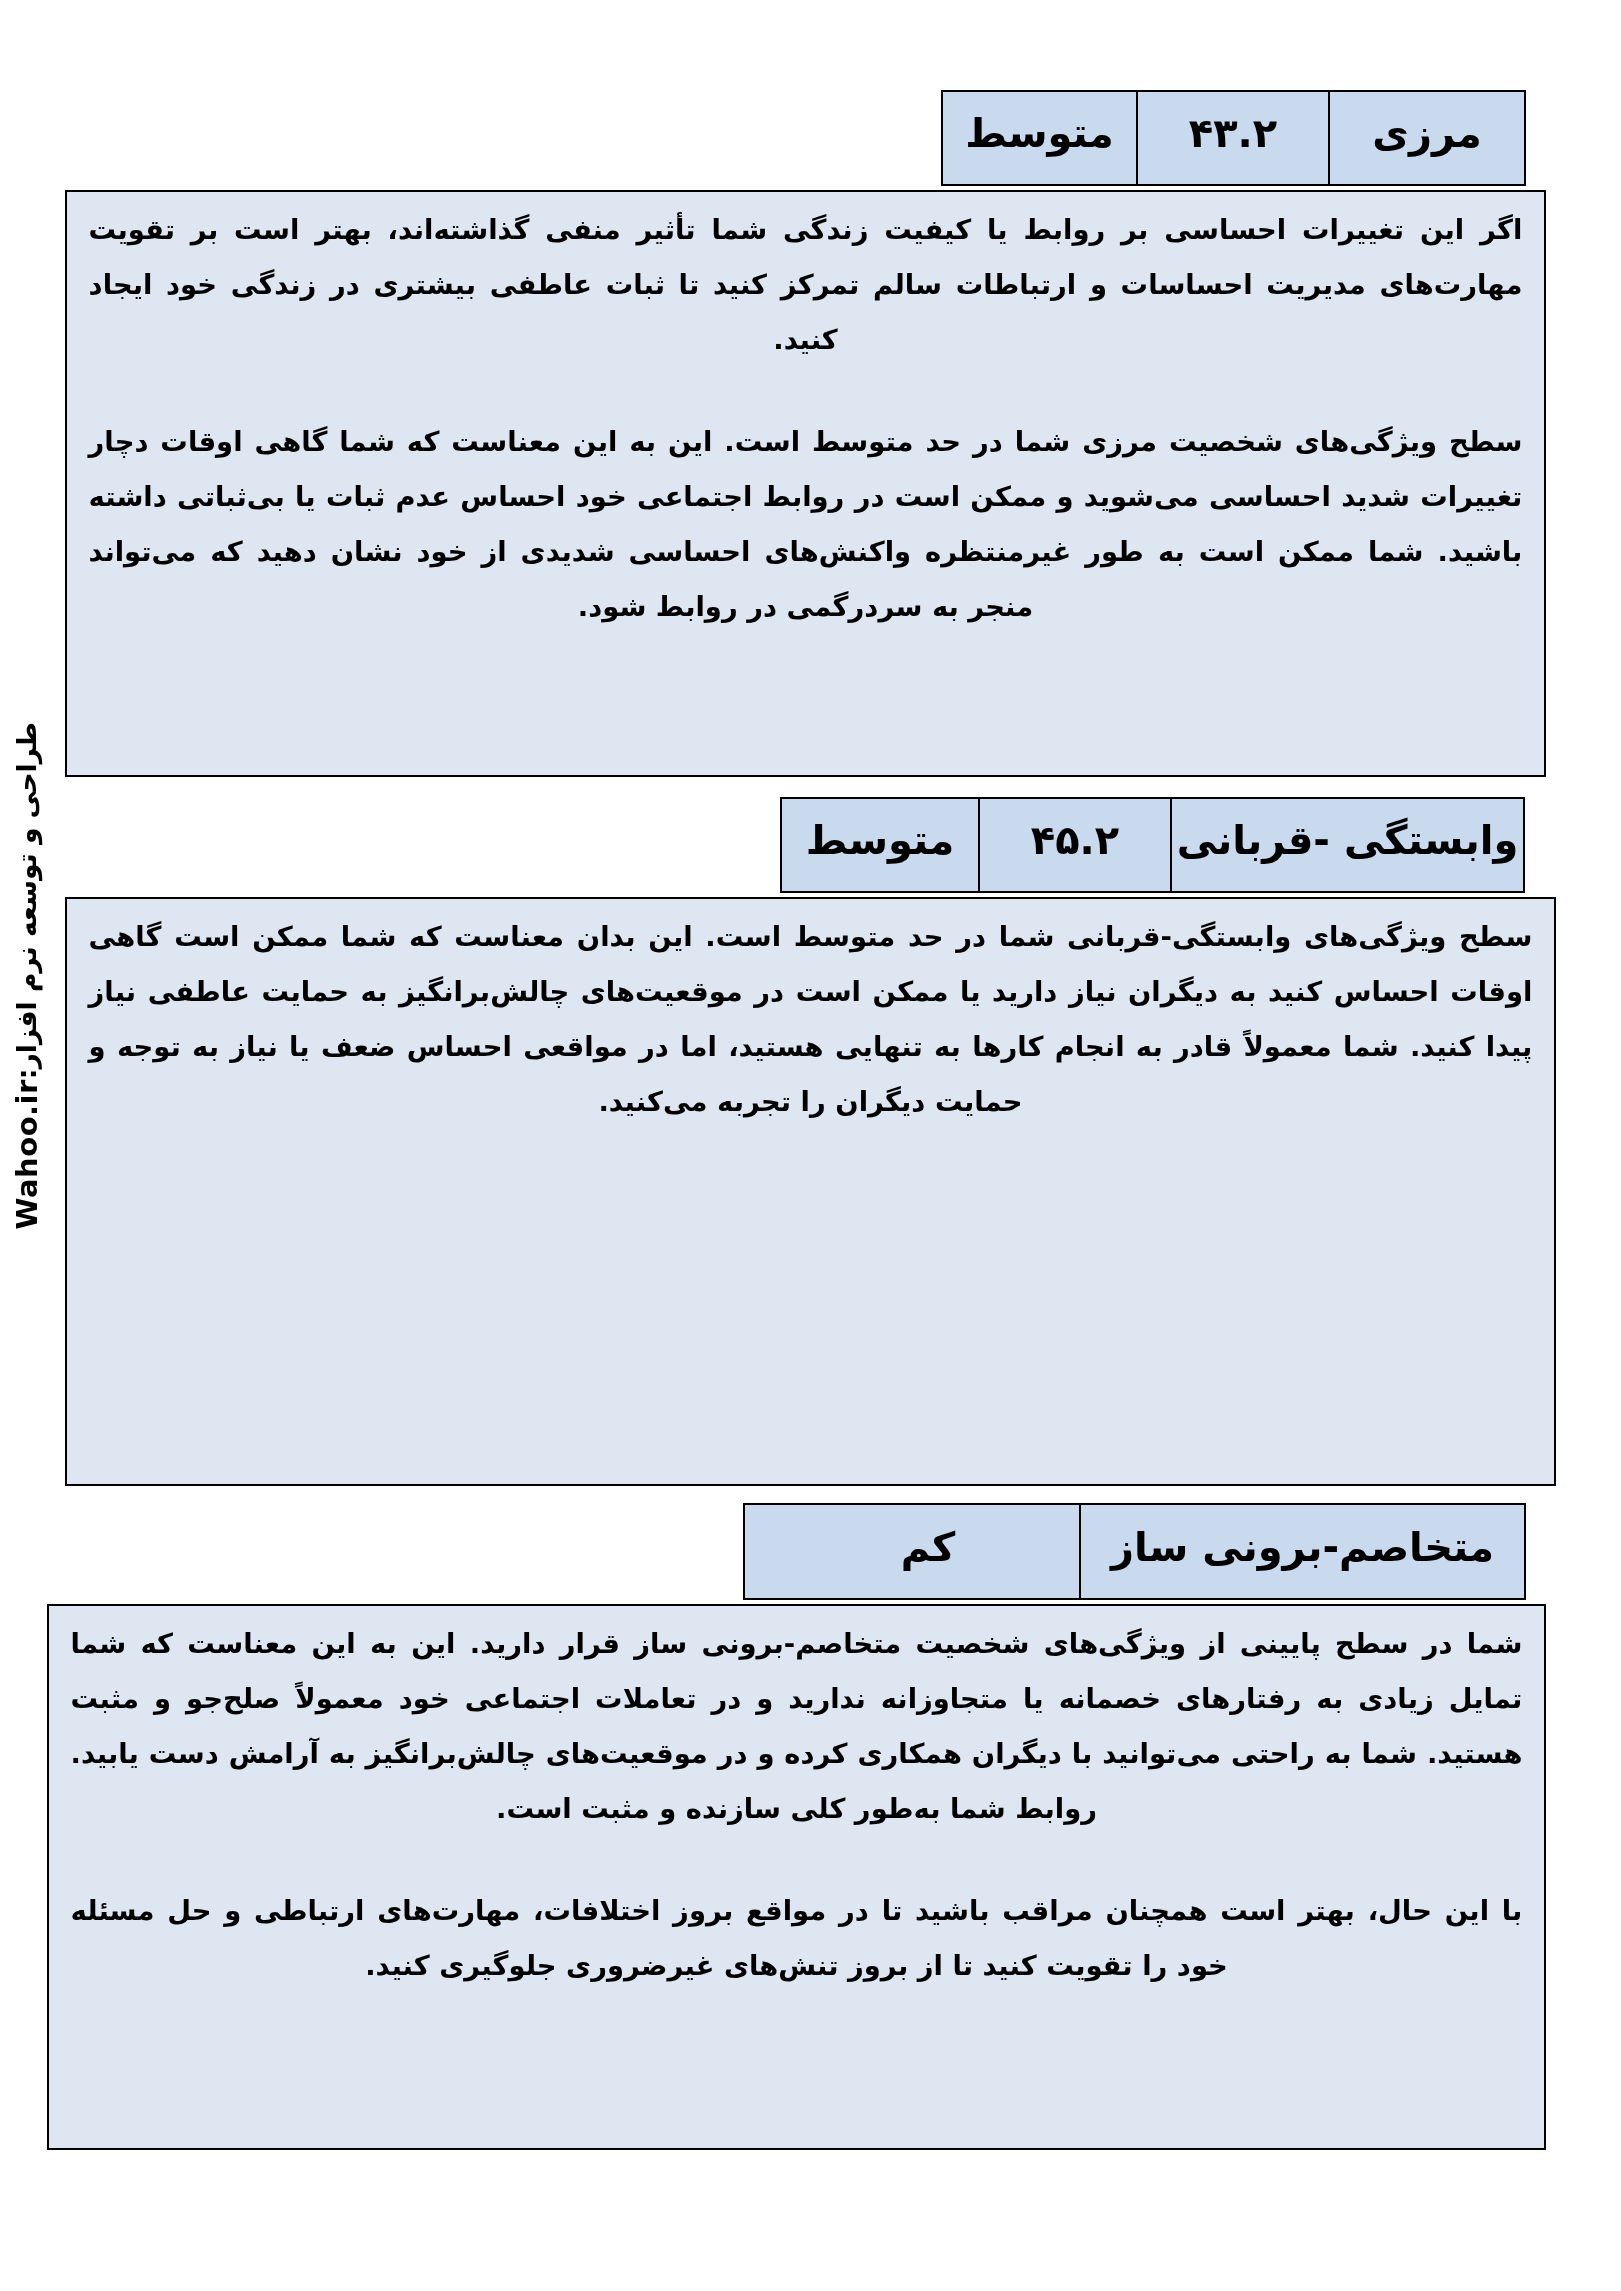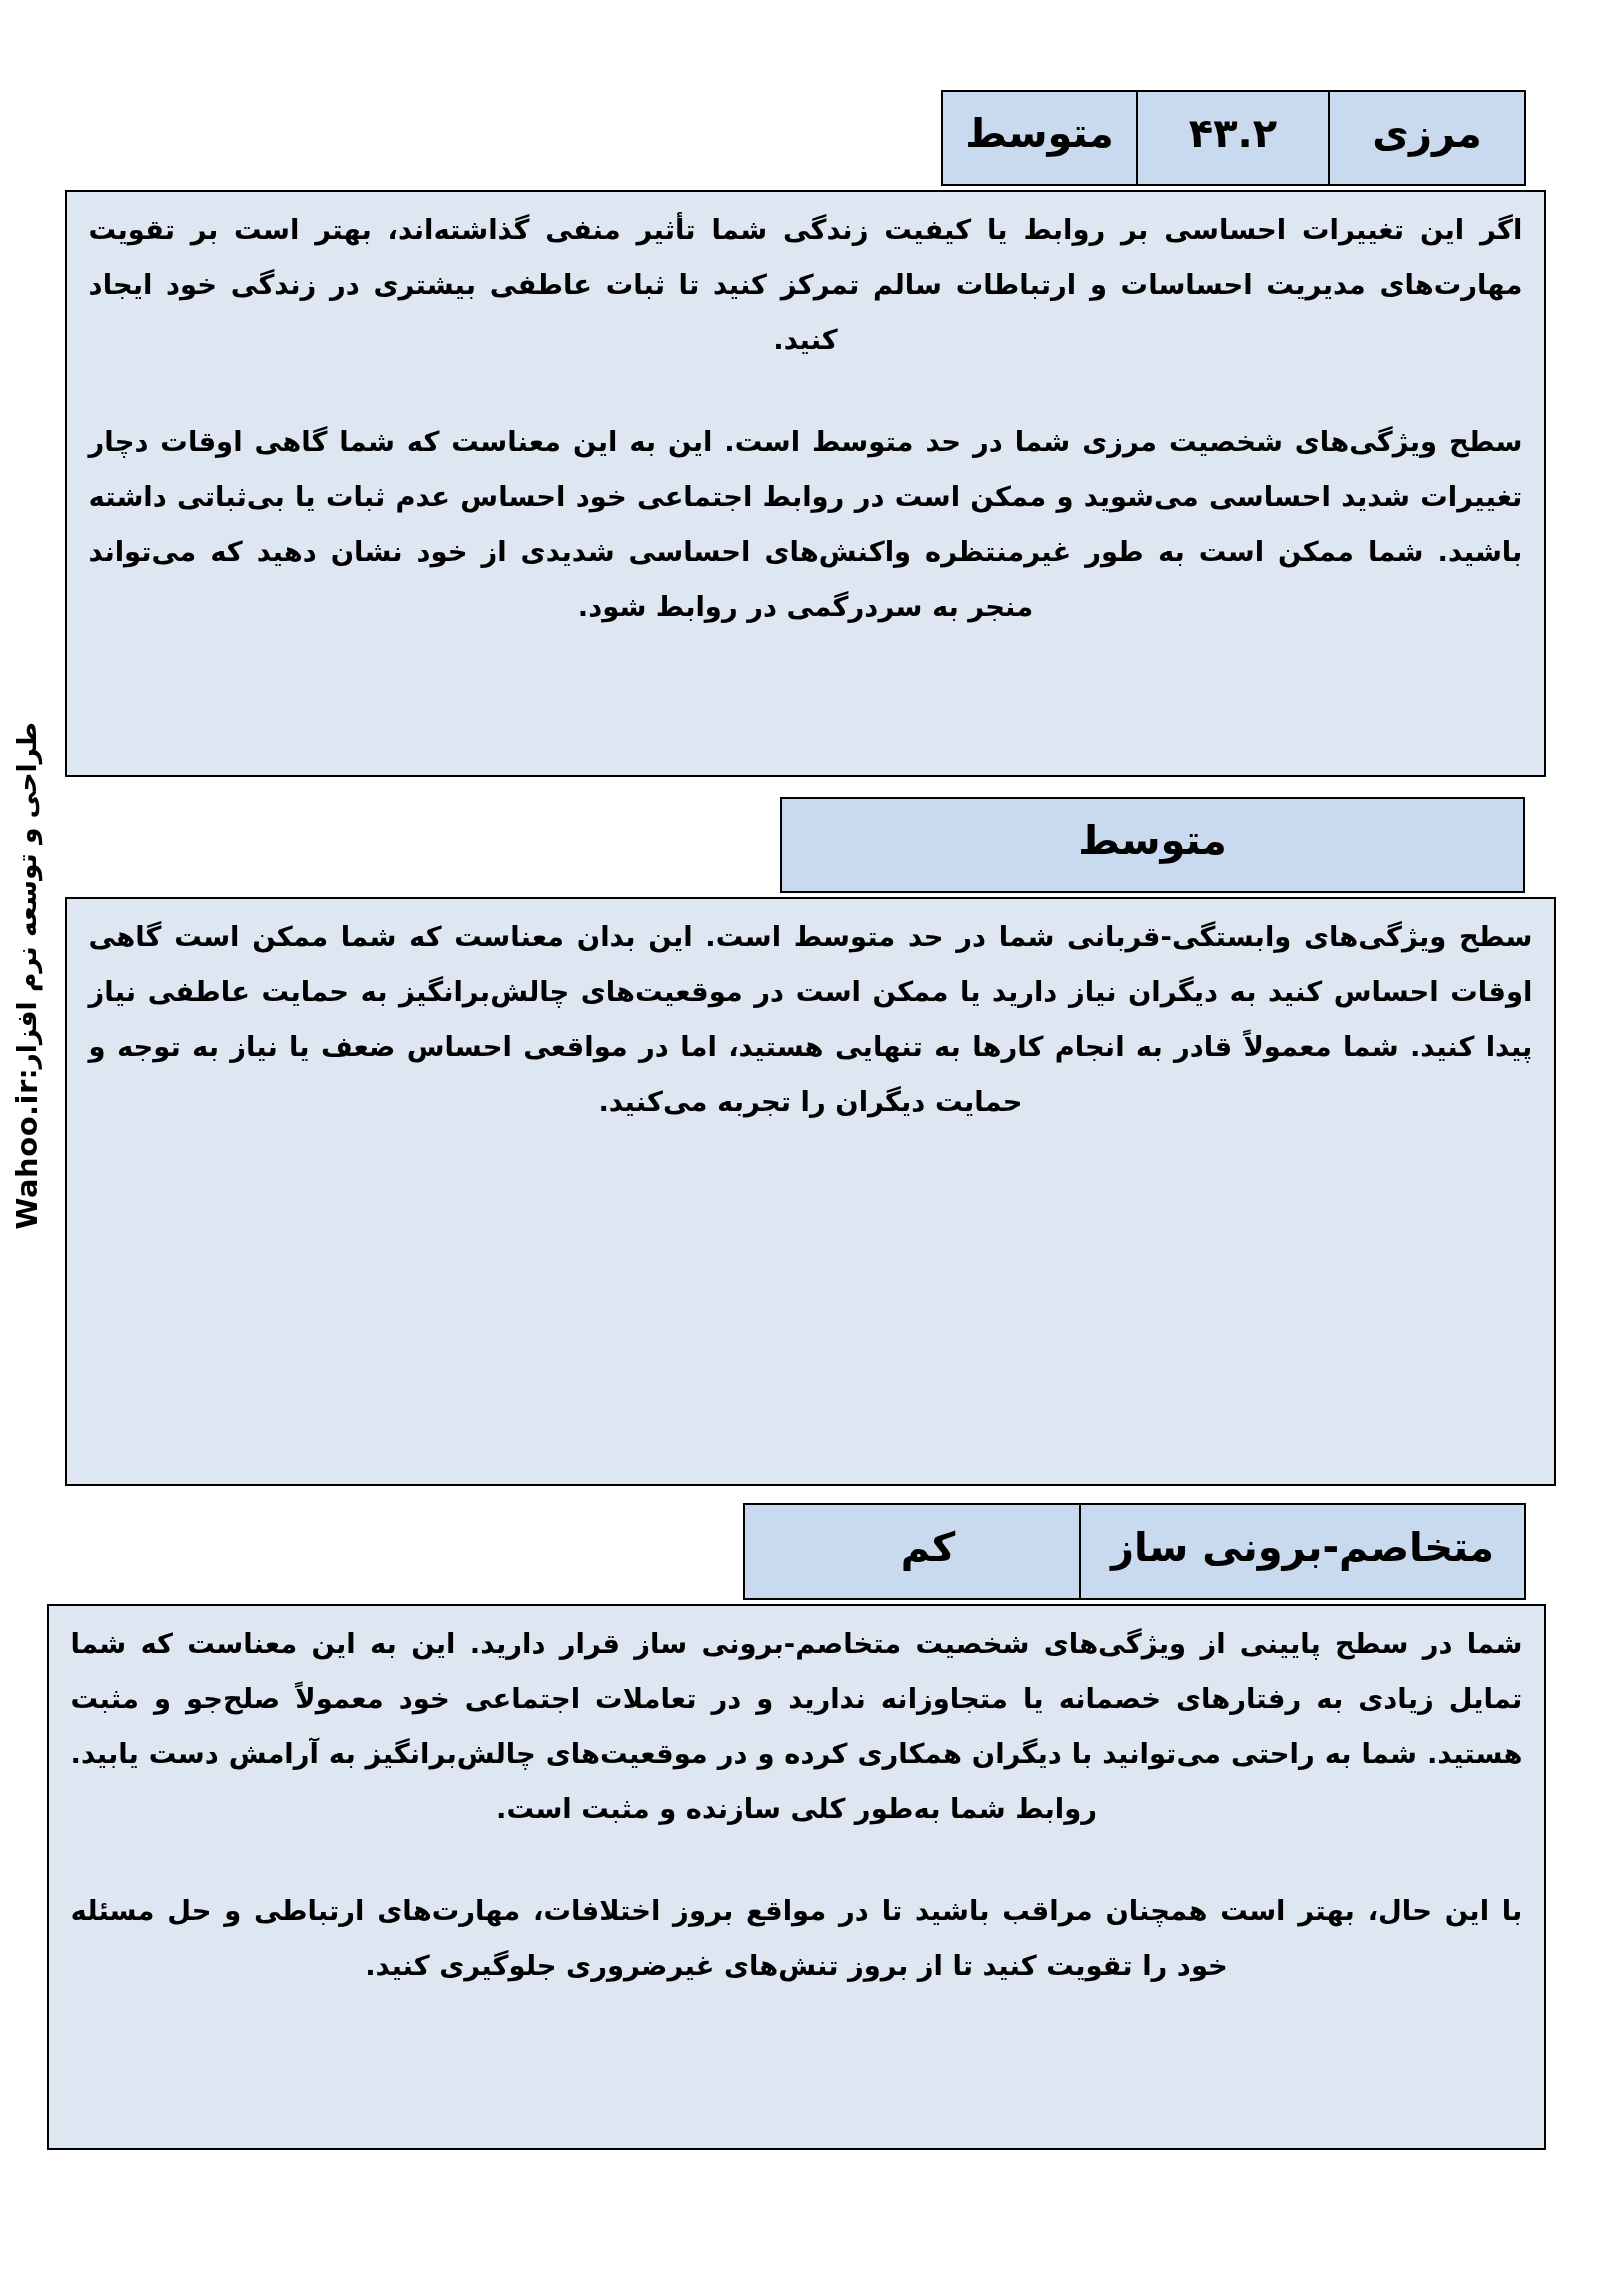--- a/index.html
+++ b/index.html
@@ -91,20 +91,22 @@
     <div class="hcell trait">مرزی</div>
     <div class="hcell score">۴۳.۲</div>
     <div class="hcell level">متوسط</div>
   </div>
   <div class="bodybox s1b">
     <p>اگر این تغییرات احساسی بر روابط یا کیفیت زندگی شما تأثیر منفی گذاشته‌اند، بهتر است بر تقویت مهارت‌های مدیریت احساسات و ارتباطات سالم تمرکز کنید تا ثبات عاطفی بیشتری در زندگی خود ایجاد کنید.</p>
     <p>سطح ویژگی‌های شخصیت مرزی شما در حد متوسط است. این به این معناست که شما گاهی اوقات دچار تغییرات شدید احساسی می‌شوید و ممکن است در روابط اجتماعی خود احساس عدم ثبات یا بی‌ثباتی داشته باشید. شما ممکن است به طور غیرمنتظره واکنش‌های احساسی شدیدی از خود نشان دهید که می‌تواند منجر به سردرگمی در روابط شود.</p>
   </div>
 
   <div class="hdr s2h">
+    <div class="hcell trait">وابستگی -قربانی</div>
+    <div class="hcell score">۴۵.۲</div>
     <div class="hcell level">متوسط</div>
   </div>
   <div class="bodybox s2b">
     <p>سطح ویژگی‌های وابستگی-قربانی شما در حد متوسط است. این بدان معناست که شما ممکن است گاهی اوقات احساس کنید به دیگران نیاز دارید یا ممکن است در موقعیت‌های چالش‌برانگیز به حمایت عاطفی نیاز پیدا کنید. شما معمولاً قادر به انجام کارها به تنهایی هستید، اما در مواقعی احساس ضعف یا نیاز به توجه و حمایت دیگران را تجربه می‌کنید.</p>
   </div>
 
   <div class="hdr s3h">
     <div class="hcell trait">متخاصم-برونی ساز</div>
     <div class="hcell level">کم</div>
   </div>

